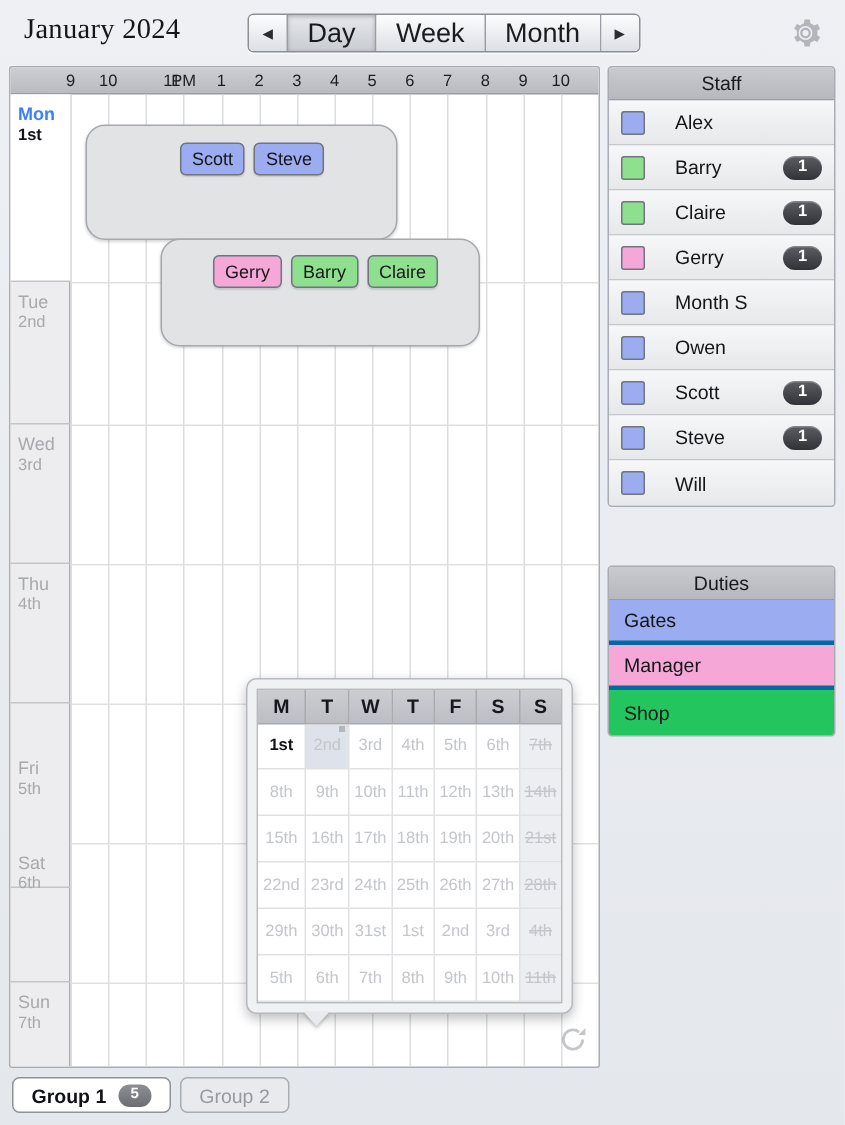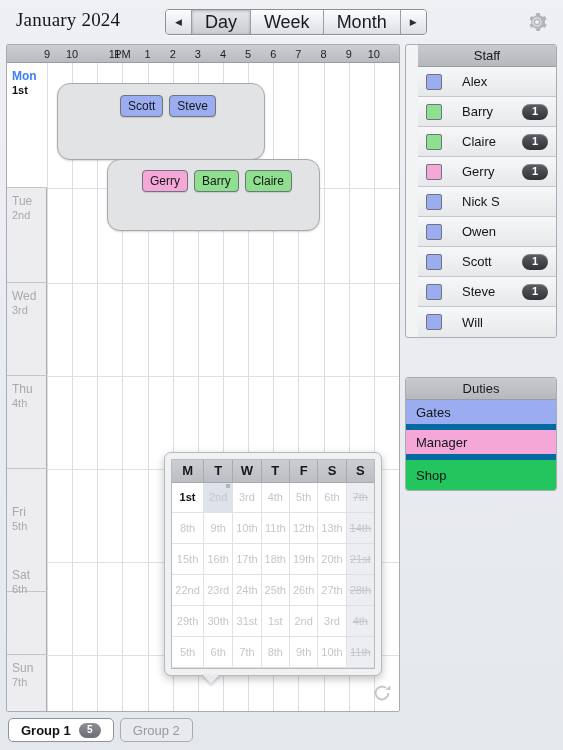--- a/index.html
+++ b/index.html
@@ -154,21 +154,21 @@
   #refresh-btn { position: absolute; left: 371px; top: 682px; width: 22px; height: 22px; opacity: .45; }
 
   
   .panel {
     position: absolute; left: 405px; width: 152px;
     background: #f2f3f5;
     border: 1px solid #a9acb2;
     border-radius: 3px;
     overflow: hidden;
   }
-  #staff-panel { top: 44px; padding-left: 12px; }
+  #staff-panel { top: 44px; }
   #duties-panel { top: 377px; }
   .panel-head {
     height: 22px; line-height: 22px; text-align: center;
     font-size: 13px; color: #17181c;
     background: linear-gradient(#c8cace, #b6b8bd);
     border-bottom: 1px solid #9a9ca1;
   }
   .staff-row {
     position: relative; height: 30px; display: flex; align-items: center;
     padding: 0 8px;
@@ -186,21 +186,21 @@
     min-width: 26px; height: 16px; line-height: 15px;
     padding: 0 7px; border-radius: 8px;
     background: linear-gradient(#5c5e63, #303237);
     color: #fff; font-size: 11px; font-weight: bold; text-align: center;
     box-shadow: inset 0 1px 0 rgba(255,255,255,.25);
   }
   .duty-row {
     height: 30px; display: flex; align-items: center;
     padding: 0 10px;
     font-size: 13px; color: #14151a;
-    border-bottom: 6px solid #0369a1;
+    border-bottom: 3px solid #0369a1;
   }
   .duty-row:last-child { border-bottom: 0; }
 
   
   #grouptabs { position: absolute; left: 8px; bottom: 8px; display: flex; gap: 6px; }
   .gtab {
     position: relative; height: 24px; display: flex; align-items: center;
     padding: 0 12px; border-radius: 5px;
     border: 1px solid #a9acb2;
     font-size: 13px;
@@ -421,21 +421,21 @@
           <div class="staff-name">Claire</div>
           <div class="badge">1</div>
         </div>
         <div class="staff-row">
           <div class="swatch" style="background: rgb(245, 168, 216);"></div>
           <div class="staff-name">Gerry</div>
           <div class="badge">1</div>
         </div>
         <div class="staff-row">
           <div class="swatch" style="background: rgb(155, 173, 240);"></div>
-          <div class="staff-name">Nick S</div>
+          <div class="staff-name">Month S</div>
         </div>
         <div class="staff-row">
           <div class="swatch" style="background: rgb(155, 173, 240);"></div>
           <div class="staff-name">Owen</div>
         </div>
         <div class="staff-row">
           <div class="swatch" style="background: rgb(155, 173, 240);"></div>
           <div class="staff-name">Scott</div>
           <div class="badge">1</div>
         </div>

